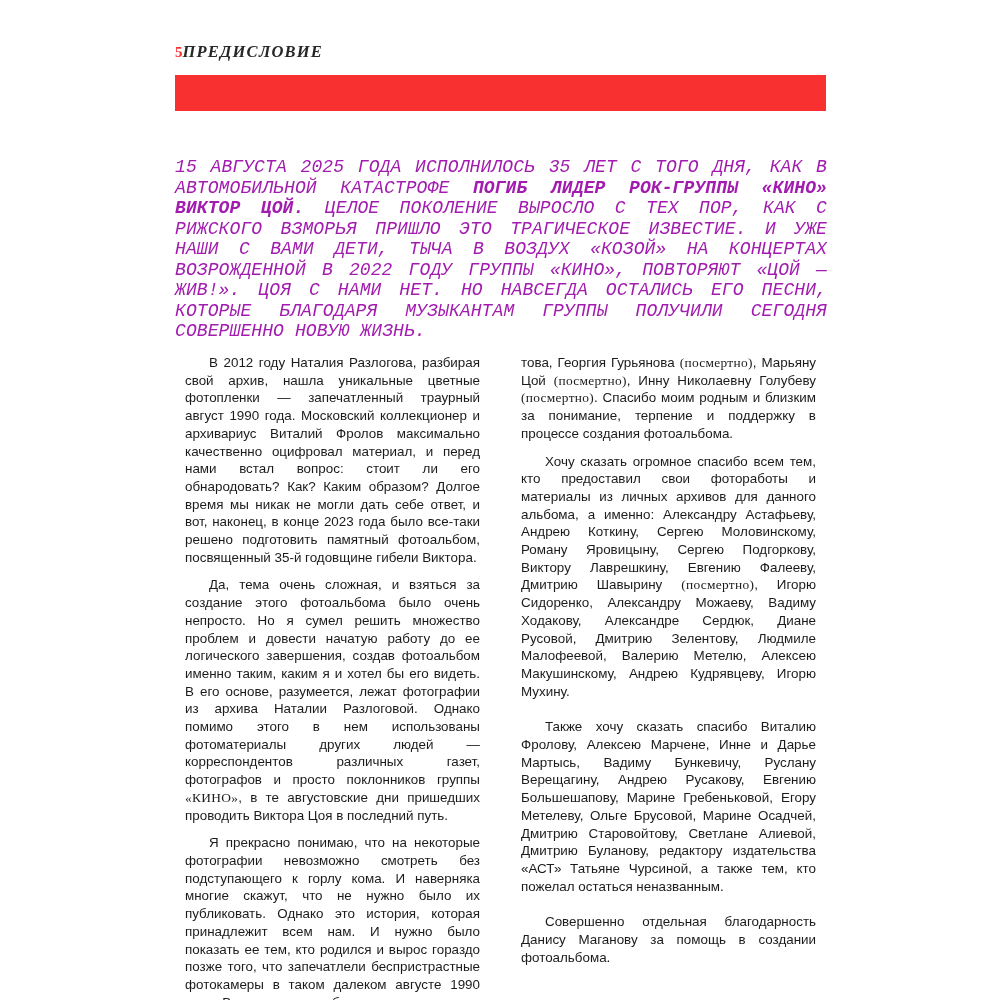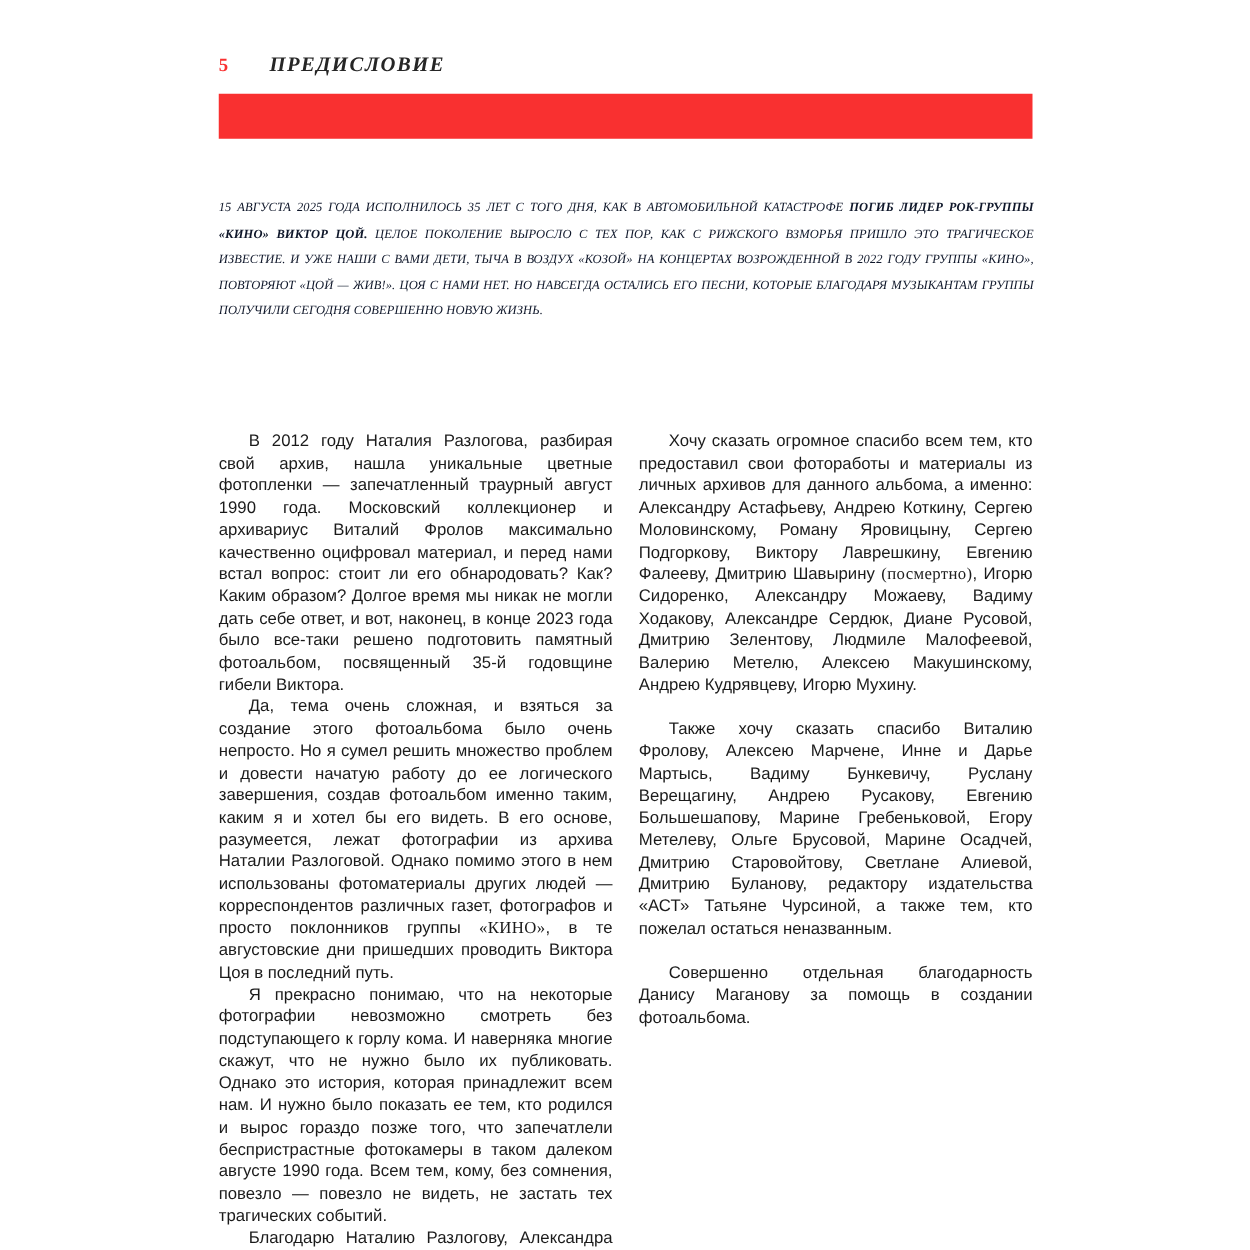--- a/index.html
+++ b/index.html
@@ -24,66 +24,65 @@
     display: flex;
     align-items: baseline;
   }
   .page-number {
     font-family: "Liberation Serif", serif;
     font-size: 15px;
     font-weight: 700;
     color: #f93030;
   }
   .header-title {
-    margin-left: 33px;
     font-family: "Liberation Serif", serif;
     font-style: italic;
     font-weight: 600;
     font-size: 16.5px;
     letter-spacing: 1.2px;
     color: #262626;
   }
   .banner {
     position: absolute;
     left: 175px;
     top: 75px;
     width: 651px;
     height: 36px;
     background: #f93030;
   }
   .lead {
     position: absolute;
     left: 175px;
     top: 157px;
     width: 652px;
-    font-family: Liberation Serif, serif;
+    font-family: Liberation Mono, monospace;
     font-style: italic;
-    font-size: 10px;
+    font-size: 18px;
     line-height: 20.5px;
     text-align: justify;
     letter-spacing: 0.1px;
-    color: #0f172a;
+    color: #a21caf;
   }
   .lead .bold { font-weight: 700; }
   .columns {
     position: absolute;
     left: 175px;
     top: 344px;
     width: 651px;
     display: flex;
     gap: 21px;
   }
   .col {
     width: 315px;
     font-size: 13.4px;
     line-height: 17.7px;
     text-align: justify;
     color: #1b1b1b;
   }
-  .col p { margin: 0; }
+  .col p { margin: 10px; }
   .col p.indent { text-indent: 24px; }
   .col p.gap { margin-top: 18px; }
   .serif-term {
     font-family: "Liberation Serif", serif;
     letter-spacing: 0.3px;
   }
 </style>
 </head>
 <body>
 
@@ -99,19 +98,20 @@
   <div class="lead"><span>15 АВГУСТА 2025 ГОДА ИСПОЛНИЛОСЬ 35 ЛЕТ С ТОГО ДНЯ, КАК В АВТОМОБИЛЬНОЙ КАТАСТРОФЕ </span><span class="bold">ПОГИБ ЛИДЕР РОК-ГРУППЫ «КИНО» ВИКТОР ЦОЙ.</span><span> ЦЕЛОЕ ПОКОЛЕНИЕ ВЫРОСЛО С ТЕХ ПОР, КАК С РИЖСКОГО ВЗМОРЬЯ ПРИШЛО ЭТО ТРАГИЧЕСКОЕ ИЗВЕСТИЕ. И УЖЕ НАШИ С ВАМИ ДЕТИ, ТЫЧА В ВОЗДУХ «КОЗОЙ» НА КОНЦЕРТАХ ВОЗРОЖДЕННОЙ В 2022 ГОДУ ГРУППЫ «КИНО», ПОВТОРЯЮТ «ЦОЙ — ЖИВ!». ЦОЯ С НАМИ НЕТ. НО НАВСЕГДА ОСТАЛИСЬ ЕГО ПЕСНИ, КОТОРЫЕ БЛАГОДАРЯ МУЗЫКАНТАМ ГРУППЫ ПОЛУЧИЛИ СЕГОДНЯ СОВЕРШЕННО НОВУЮ ЖИЗНЬ.</span></div>
 
   <div class="columns">
     <div class="col">
       <p class="indent">В 2012 году Наталия Разлогова, разбирая свой архив, нашла уникальные цветные фотопленки — запечатленный траурный август 1990 года. Московский коллекционер и архивариус Виталий Фролов максимально качественно оцифровал материал, и перед нами встал вопрос: стоит ли его обнародовать? Как? Каким образом? Долгое время мы никак не могли дать себе ответ, и вот, наконец, в конце 2023 года было все-таки решено подготовить памятный фотоальбом, посвященный 35-й годовщине гибели Виктора.</p>
       <p class="indent">Да, тема очень сложная, и взяться за создание этого фотоальбома было очень непросто. Но я сумел решить множество проблем и довести начатую работу до ее логического завершения, создав фотоальбом именно таким, каким я и хотел бы его видеть. В его основе, разумеется, лежат фотографии из архива Наталии Разлоговой. Однако помимо этого в нем использованы фотоматериалы других людей — корреспондентов различных газет, фотографов и просто поклонников группы <span class="serif-term">«КИНО»</span>, в те августовские дни пришедших проводить Виктора Цоя в последний путь.</p>
       <p class="indent">Я прекрасно понимаю, что на некоторые фотографии невозможно смотреть без подступающего к горлу кома. И наверняка многие скажут, что не нужно было их публиковать. Однако это история, которая принадлежит всем нам. И нужно было показать ее тем, кто родился и вырос гораздо позже того, что запечатлели беспристрастные фотокамеры в таком далеком августе 1990 года. Всем тем, кому, без сомнения, повезло — повезло не видеть, не застать тех трагических событий.</p>
       <p class="indent">Благодарю Наталию Разлогову, Александра Цоя, Юрия Каспаряна, Игоря Тихомирова, Александра Ти-</p>
     </div>
     <div class="col">
+      <p>това, Георгия Гурьянова <span class="serif-term">(посмертно)</span>, Марьяну Цой <span class="serif-term">(посмертно)</span>, Инну Николаевну Голубеву <span class="serif-term">(посмертно)</span>. Спасибо моим родным и близким за понимание, терпение и поддержку в процессе создания фотоальбома.</p>
       <p class="indent">Хочу сказать огромное спасибо всем тем, кто предоставил свои фотоработы и материалы из личных архивов для данного альбома, а именно: Александру Астафьеву, Андрею Коткину, Сергею Моловинскому, Роману Яровицыну, Сергею Подгоркову, Виктору Лаврешкину, Евгению Фалееву, Дмитрию Шавырину <span class="serif-term">(посмертно)</span>, Игорю Сидоренко, Александру Можаеву, Вадиму Ходакову, Александре Сердюк, Диане Русовой, Дмитрию Зелентову, Людмиле Малофеевой, Валерию Метелю, Алексею Макушинскому, Андрею Кудрявцеву, Игорю Мухину.</p>
       <p class="indent gap">Также хочу сказать спасибо Виталию Фролову, Алексею Марчене, Инне и Дарье Мартысь, Вадиму Бункевичу, Руслану Верещагину, Андрею Русакову, Евгению Большешапову, Марине Гребеньковой, Егору Метелеву, Ольге Брусовой, Марине Осадчей, Дмитрию Старовойтову, Светлане Алиевой, Дмитрию Буланову, редактору издательства «АСТ» Татьяне Чурсиной, а также тем, кто пожелал остаться неназванным.</p>
       <p class="indent gap">Совершенно отдельная благодарность Данису Маганову за помощь в создании фотоальбома.</p>
     </div>
   </div>
 
 </div>
 
 </body></html>

